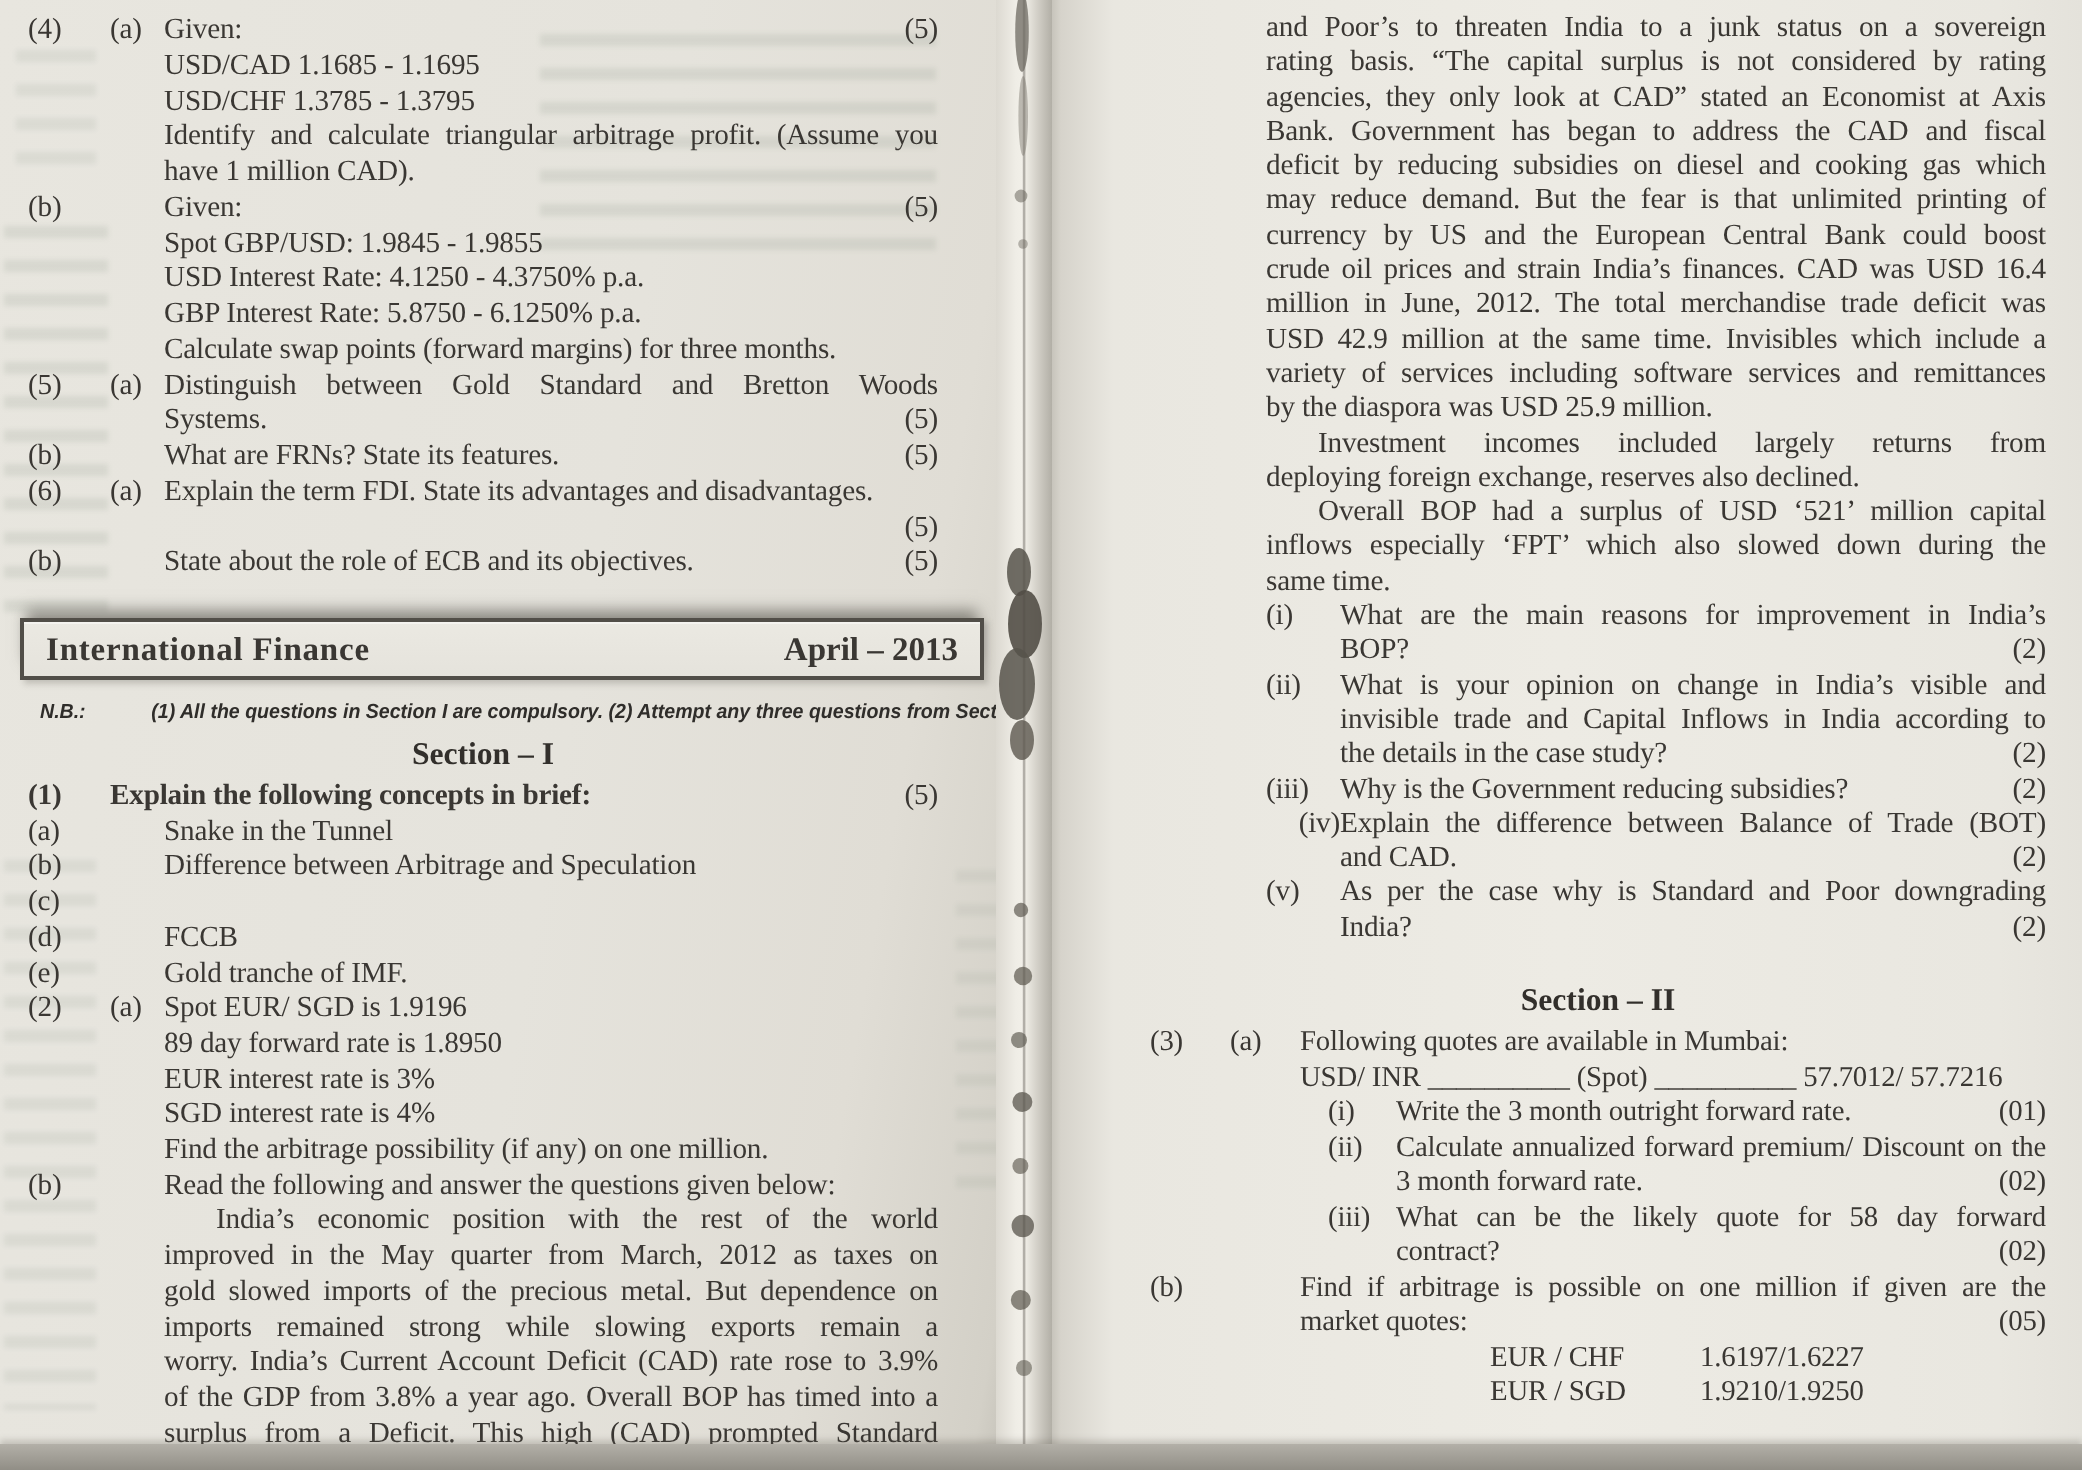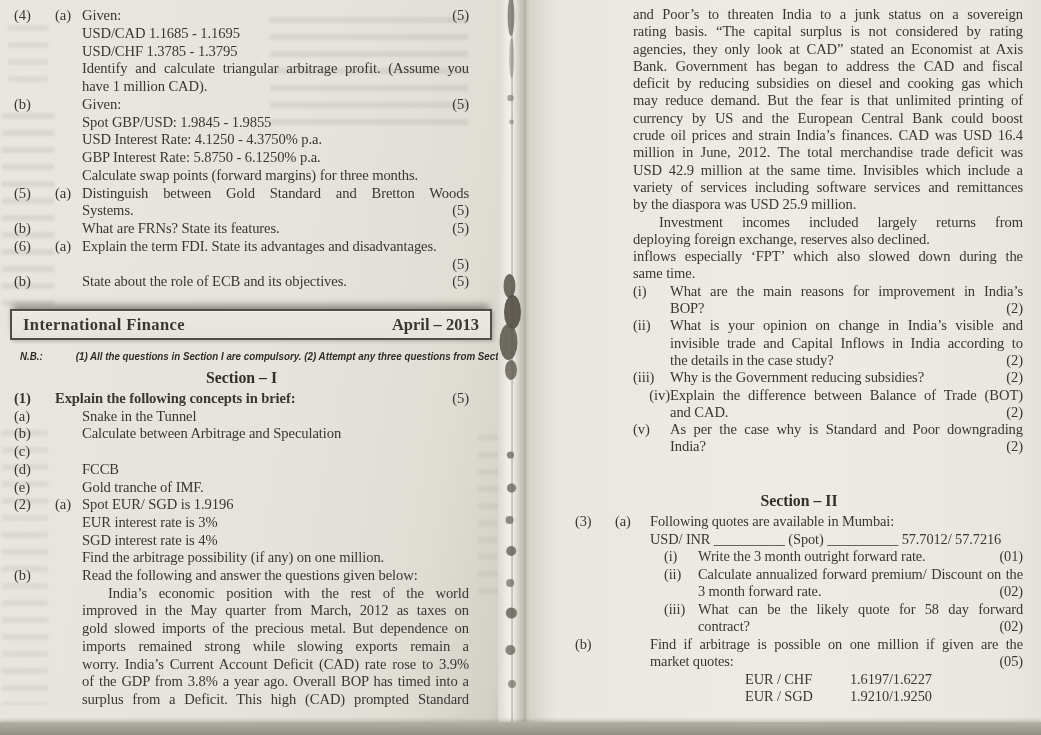--- a/index.html
+++ b/index.html
@@ -194,21 +194,21 @@
           <span class="mk">(5)</span>
         </div>
         <div class="ln">
           <span class="cell" style="width: 27px;">(a)</span>
           <span class="cell" style="width: 41px;"></span>
           <span class="tx">Snake in the Tunnel</span>
         </div>
         <div class="ln">
           <span class="cell" style="width: 27px;">(b)</span>
           <span class="cell" style="width: 41px;"></span>
-          <span class="tx">Calculate between Arbitrage and Speculation</span>
+          <span class="tx">Difference between Arbitrage and Speculation</span>
         </div>
         <div class="ln">
           <span class="cell" style="width: 27px;">(c)</span>
           <span class="cell" style="width: 41px;"></span>
         </div>
         <div class="ln">
           <span class="cell" style="width: 27px;">(d)</span>
           <span class="cell" style="width: 41px;"></span>
           <span class="tx">FCCB</span>
         </div>
@@ -217,20 +217,24 @@
           <span class="cell" style="width: 41px;"></span>
           <span class="tx">Gold tranche of IMF.</span>
         </div>
         <div class="ln">
           <span class="cell" style="width: 41px;">(2)</span>
           <span class="cell" style="width: 27px;">(a)</span>
           <span class="tx">Spot EUR/ SGD is 1.9196</span>
         </div>
         <div class="ln">
           <span class="cell" style="width: 68px;"></span>
+          <span class="tx">89 day forward rate is 1.8950</span>
+        </div>
+        <div class="ln">
+          <span class="cell" style="width: 68px;"></span>
           <span class="tx">EUR interest rate is 3%</span>
         </div>
         <div class="ln">
           <span class="cell" style="width: 68px;"></span>
           <span class="tx">SGD interest rate is 4%</span>
         </div>
         <div class="ln">
           <span class="cell" style="width: 68px;"></span>
           <span class="tx">Find the arbitrage possibility (if any) on one million.</span>
         </div>
@@ -306,20 +310,23 @@
           <span class="tx">variety of services including software services and remittances</span>
         </div>
         <div class="ln">
           <span class="tx">by the diaspora was USD 25.9 million.</span>
         </div>
         <div class="ln j fi">
           <span class="tx">Investment incomes included largely returns from</span>
         </div>
         <div class="ln">
           <span class="tx">deploying foreign exchange, reserves also declined.</span>
+        </div>
+        <div class="ln j fi">
+          <span class="tx">Overall BOP had a surplus of USD ‘521’ million capital</span>
         </div>
         <div class="ln j">
           <span class="tx">inflows especially ‘FPT’ which also slowed down during the</span>
         </div>
         <div class="ln">
           <span class="tx">same time.</span>
         </div>
         <div class="ln j">
           <span class="cell" style="width: 37px;">(i)</span>
           <span class="tx">What are the main reasons for improvement in India’s</span>

